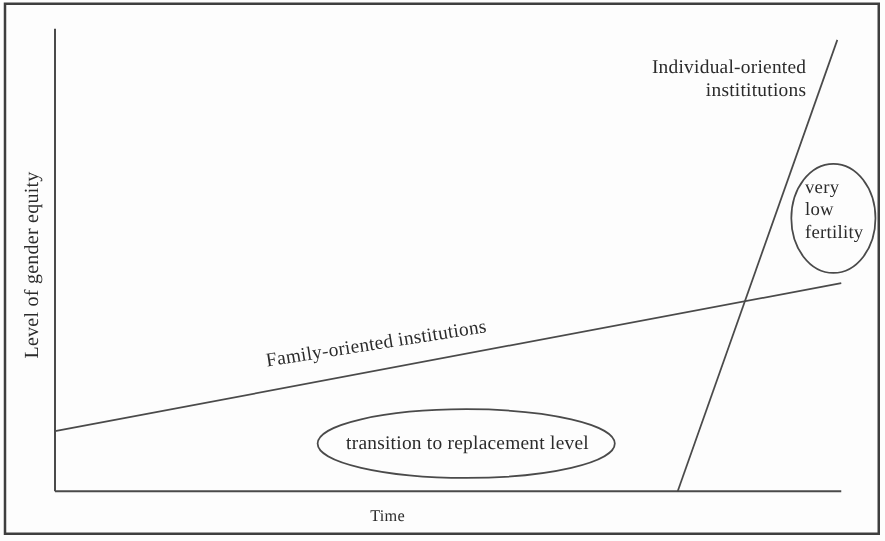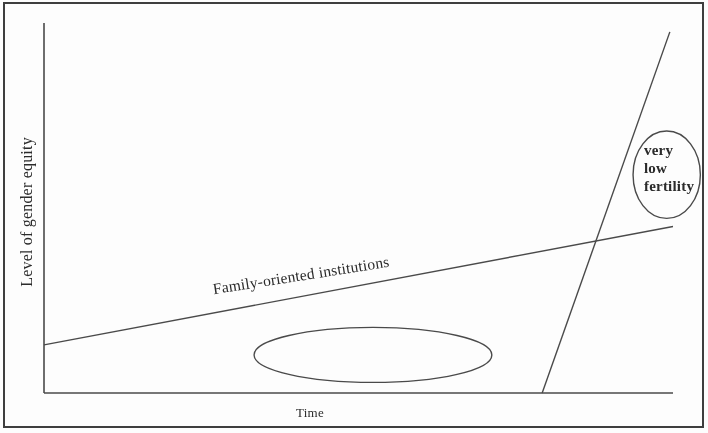--- a/index.html
+++ b/index.html
@@ -66,21 +66,20 @@
     left: 374px;
     top: 355px;
     transform: translate(-50%, -50%);
   }
   .fertility-label {
     left: 644px;
     top: 141px;
     text-align: left;
     font-size: 15px;
     line-height: 18px;
-    font-weight: bold;
   }
 </style>
 </head>
 <body>
 
 <div class="figure">
   <div class="frame"></div>
 
   <svg class="plot" viewBox="0 0 708 433">
     <line fill="none" x1="44" y1="23" x2="44" y2="393" stroke="#4a4a4a" stroke-width="1.6"></line>
@@ -90,20 +89,25 @@
     <ellipse fill="none" cx="372.967" cy="354.89" rx="118.881" ry="27.491000000000003" stroke="#4a4a4a" stroke-width="1.4"></ellipse>
     <ellipse fill="none" cx="666.71" cy="174.70000000000002" rx="33.6515" ry="43.66" stroke="#4a4a4a" stroke-width="1.4"></ellipse>
   </svg>
 
   <div class="lbl y-axis-label">Level of gender equity</div>
 
   <div class="lbl x-axis-label">Time</div>
 
   <div class="lbl family-label">Family-oriented institutions</div>
 
+  <div class="lbl individual-label">
+    <div>Individual-oriented</div>
+    <div>instititutions</div>
+  </div>
 
+  <div class="lbl transition-label">transition to replacement level</div>
 
   <div class="lbl fertility-label">
     <div>very</div>
     <div>low</div>
     <div>fertility</div>
   </div>
 </div>
 
 </body></html>

